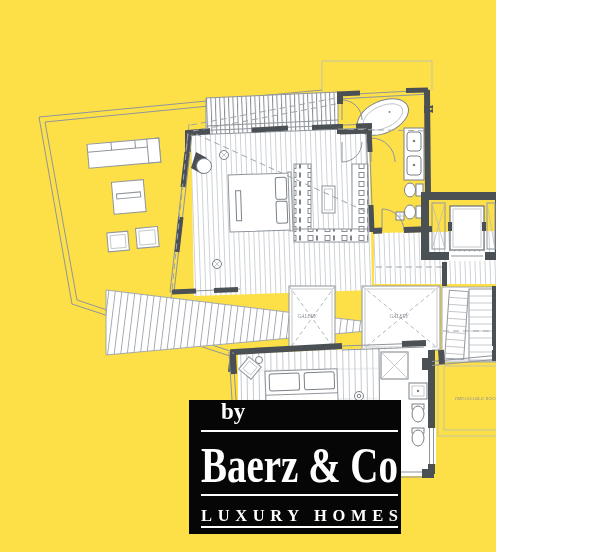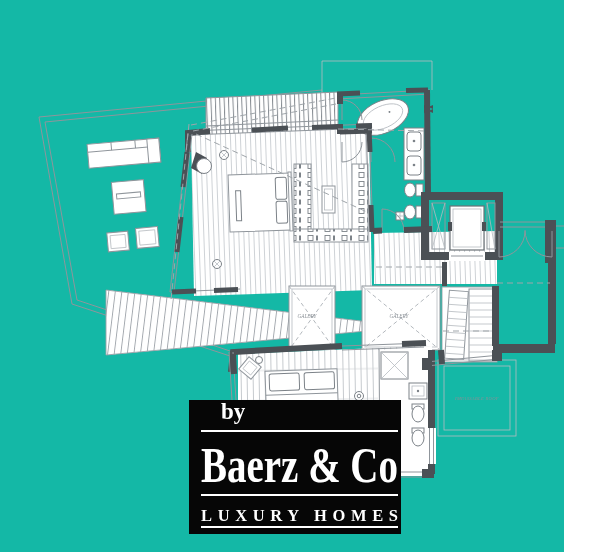--- a/index.html
+++ b/index.html
@@ -1,16 +1,16 @@
 <!DOCTYPE html>
 <html><head>
 <meta charset="utf-8">
 <style>
   html,body{margin:0;padding:0;background:#ffffff;}
-  .canvas{position:relative;width:564px;height:552px;background:#14b8a6;overflow:hidden;
+  .canvas{position:relative;width:496px;height:552px;background:#fde047;overflow:hidden;
           font-family:"Liberation Sans",sans-serif;}
   svg{display:block;}
   .plan-label{font-family:"Liberation Serif","DejaVu Serif",serif;font-style:italic;fill:#8a9096;}
   .logo-text{font-family:"Liberation Serif","DejaVu Serif",serif;font-weight:bold;fill:#ffffff;}
   .thin{stroke:#8f959b;stroke-width:1;fill:none;}
   .xthin{stroke:#b6bbc0;stroke-width:0.8;fill:none;}
   .wall{stroke:#4b5055;fill:none;stroke-linecap:butt;}
   .dash{stroke:#9fa5aa;stroke-width:1;fill:none;stroke-dasharray:6 4;}
   .dashf{stroke:#aab0b5;stroke-width:0.9;fill:none;stroke-dasharray:4 3;}
   .furn{stroke:#8f959b;stroke-width:1;fill:#ffffff;}

